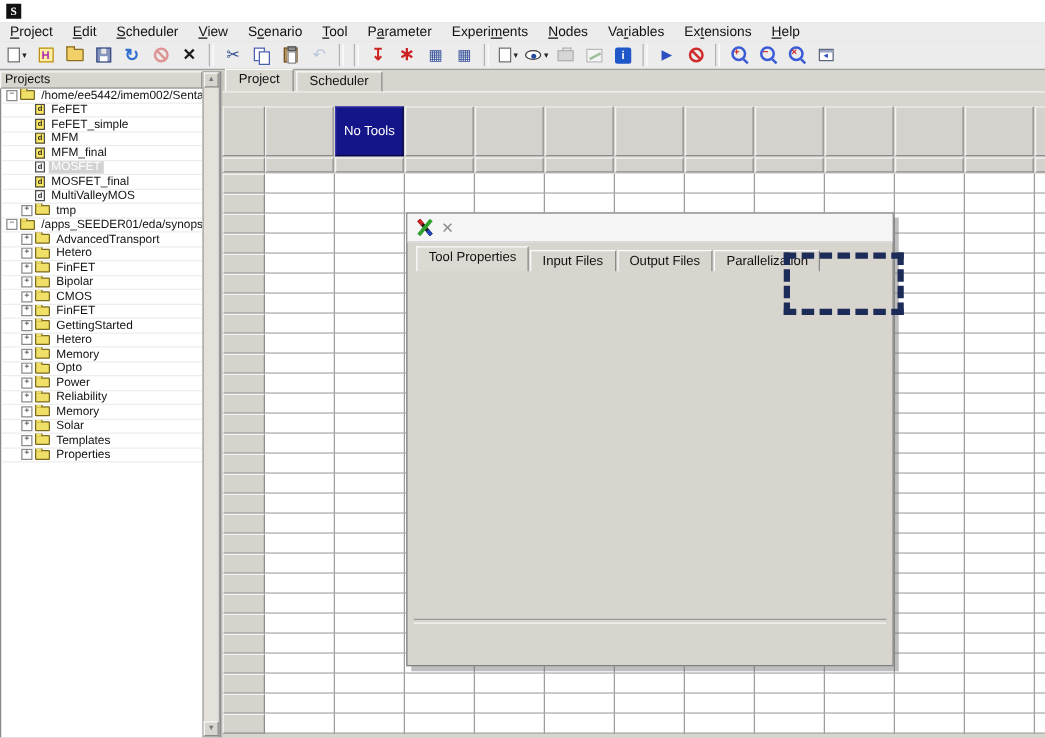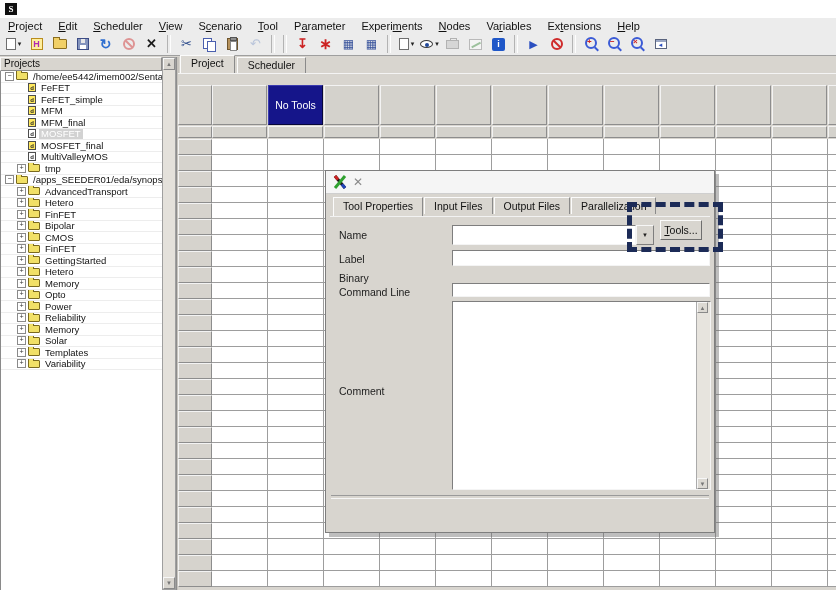--- a/index.html
+++ b/index.html
@@ -102,21 +102,21 @@
   .hcell{background:#d4d2cc;border:1px solid;border-color:#f3f3f3 #8d8d8d #8d8d8d #f3f3f3;box-sizing:border-box;margin:0 1px 1px 0;}
   .hcell.blue{color:#fff;font-size:10.5px;display:flex;align-items:center;justify-content:center;border-color:#3a3ab0 #06063a #06063a #3a3ab0;}
   .bcell{background:#fff;border-right:1px solid #9d9d9d;border-bottom:1px solid #9d9d9d;box-sizing:border-box;}
   
   #dialog{position:absolute;left:325px;top:170px;width:390px;height:363px;background:#d8d5cf;
           border:1px solid #7e7e7e;box-shadow:4px 4px 0 rgba(110,110,110,.45);z-index:20;box-sizing:border-box;}
   .dlg-title{height:22px;background:#f5f5f5;border-bottom:1px solid #cfcfcf;display:flex;align-items:center;}
   .xlogo{width:14px;height:14px;margin:0 6px 0 7px;}
   .dlg-title-text{font-size:11px;color:#9d9d9d;flex:1;}
   .dlg-close{color:#8a8a8a;font-size:12px;margin-right:9px;}
-  .dlg-tabs{position:absolute;left:7px;top:26px;height:20px;display:flex;align-items:flex-start;font-size:10.5px;}
+  .dlg-tabs{position:absolute;left:7px;top:26px;height:20px;display:flex;align-items:flex-end;font-size:10.5px;}
   .dtab{padding:2px 9px;background:#d8d5cf;border:1px solid #8a8a8a;border-bottom:none;
         border-top-color:#fbfbfb;border-left-color:#fbfbfb;margin-right:1px;}
   .dtab.active{padding-bottom:5px;background:#dcd9d3;}
   .dlg-body{position:absolute;left:4px;right:4px;top:45px;height:273px;border-top:1px solid #f2f2f2;}
   .f-label{position:absolute;left:9px;font-size:10.5px;color:#1c1c1c;}
   .f-input{position:absolute;background:#fff;border:1px solid;border-color:#7e7e7e #f4f4f4 #f4f4f4 #7e7e7e;
            box-sizing:border-box;font-size:10.5px;padding:0 3px;font-family:"Liberation Sans",sans-serif;}
   .dcombo{position:absolute;display:flex;}
   .dcombo .f-input{position:static;flex:1;height:20px;}
   .dcombo .combo-btn{width:16px;}
@@ -378,21 +378,21 @@
       <span class="t-label">Solar</span>
     </div>
     <div class="t-row" style="padding-left: 14px;">
       <span class="t-exp">+</span>
       <span class="t-folder"></span>
       <span class="t-label">Templates</span>
     </div>
     <div class="t-row" style="padding-left: 14px;">
       <span class="t-exp">+</span>
       <span class="t-folder"></span>
-      <span class="t-label">Variability</span>
+      <span class="t-label">Properties</span>
     </div>
   </div>
 <div id="tree-scrollbar">
   <span class="sb-arrow sb-up">▲</span>
   <span class="sb-arrow sb-down">▼</span>
 </div>
 <div id="vsplit"></div>
 
 <div id="view-frame"></div>
 <div id="workspace-tabs">
@@ -805,36 +805,16 @@
       </svg>
     </span>
     <span class="dlg-close">✕</span>
   </div>
   <div class="dlg-tabs" id="dlg-tabs">
       <span class="dtab active">Tool Properties</span>
       <span class="dtab">Input Files</span>
       <span class="dtab">Output Files</span>
       <span class="dtab">Parallelization</span>
     </div>
-  <div class="dlg-body">
-    <span class="f-label" style="top:12px;">Name</span>
-    <span class="dcombo" style="left:122px;top:8px;width:202px;">
-      <input class="f-input" value="" style="">
-      <span class="combo-btn" style="font-size:6px;">▼</span>
-    </span>
-    <span class="tools-btn"><u>T</u>ools...</span>
-    <span class="f-label" style="top:36px;">Label</span>
-    <input class="f-input" style="left: 122px; top: 33px; width: 258px; height: 16px;" value="">
-    <span class="f-label" style="top:55px;">Binary</span>
-    <span class="f-label" style="top:69px;">Command Line</span>
-    <input class="f-input" style="left: 122px; top: 66px; width: 258px; height: 14px;" value="">
-    <span class="f-label" style="top:168px;">Comment</span>
-    <div class="textbox" style="left:122px;top:84px;width:259px;height:189px;">
-      <div class="tb-scroll">
-        <span class="sb-arrow sb-up">▲</span>
-        <span class="sb-arrow sb-down">▼</span>
-      </div>
-    </div>
-  </div>
   <div class="dlg-sep"></div>
 </div>
 
 <div id="annotation-rect" style="border-color: rgb(28, 43, 87);"></div>
 
 </body></html>

